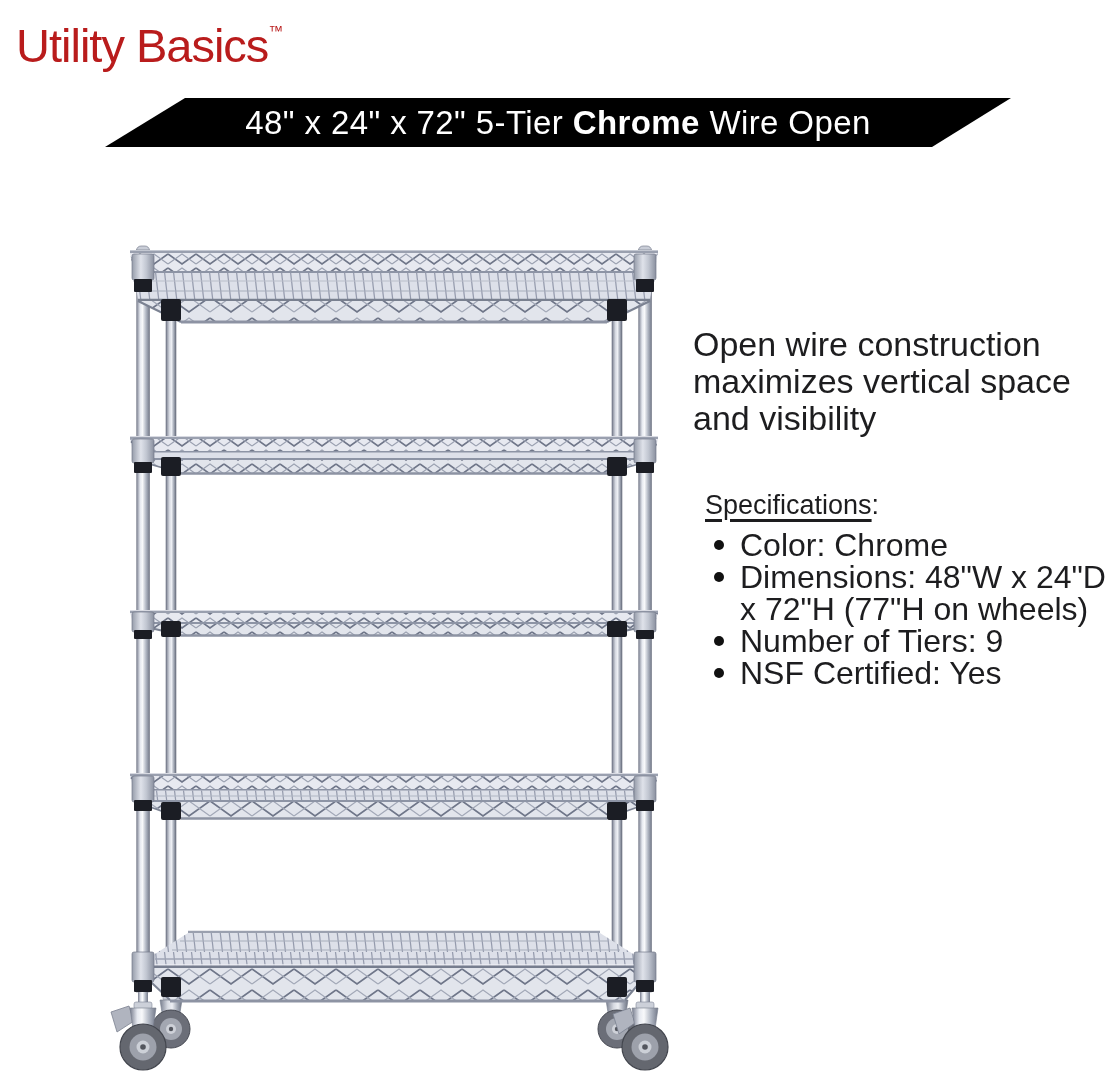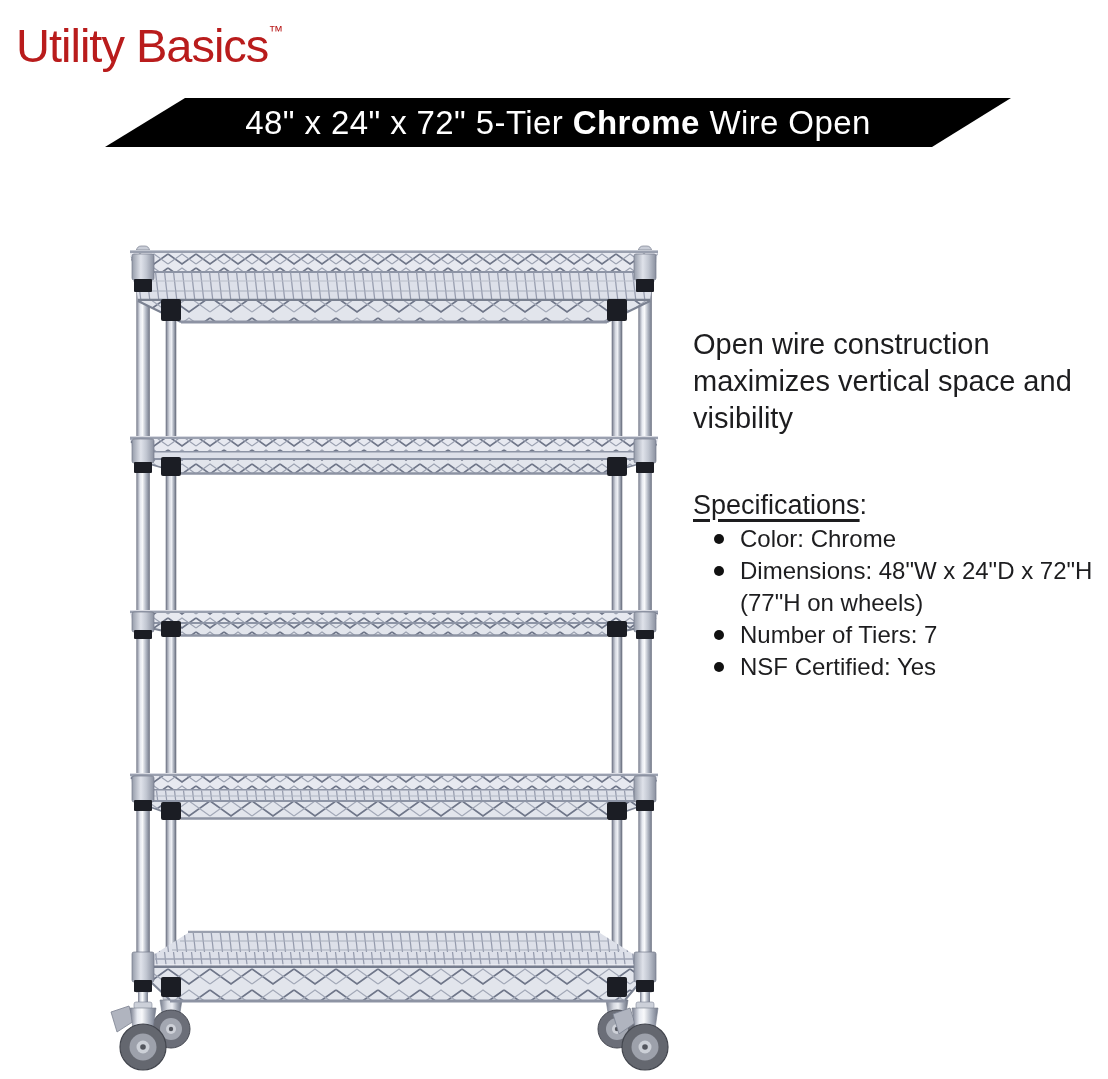--- a/index.html
+++ b/index.html
@@ -32,35 +32,37 @@
   }
   .banner b { font-weight:700; }
 
   
   .info {
     position:absolute; left:693px; top:326px; width:415px;
     color:#1d1d1f;
   }
   .info .desc {
     width:392px;
-    font-size:29px; line-height:37px;
+    font-size:34px; line-height:37px;
   }
   .info .spec-heading {
     margin-top:50px;
     font-size:27px; line-height:36px;
   }
   .info .spec-heading .u {
     text-decoration:underline;
     text-decoration-thickness:2.5px;
     text-underline-offset:5px;
+    margin-left:12px;
   }
   .info ul.specs {
+    margin-top:6px;
     padding-left:47px;
     list-style:none;
-    font-size:24px; line-height:32px;
+    font-size:32px; line-height:32px;
     width:415px;
   }
   .info ul.specs li { position:relative; }
   .info ul.specs li::before {
     content:""; position:absolute; left:-26px; top:11px;
     width:10px; height:10px; border-radius:50%; background:#111111;
   }
 
   
   .rack-svg { position:absolute; left:90px; top:238px; width:610px; height:841px; }
@@ -270,18 +272,18 @@
       <rect x="607" y="977" width="20" height="20" rx="2" fill="#1b1d24"></rect>
     </g>
   </svg>
 
   <div class="info">
     <p class="desc">Open wire construction maximizes vertical space and visibility</p>
     <div class="spec-heading"><span class="u">Specifications</span><span>:</span></div>
     <ul class="specs">
         <li>Color: Chrome</li>
         <li>Dimensions: 48"W x 24"D x 72"H (77"H on wheels)</li>
-        <li>Number of Tiers: 7</li>
+        <li>Number of Tiers: 9</li>
         <li>NSF Certified: Yes</li>
       </ul>
   </div>
 
 </div>
 
 </body></html>

